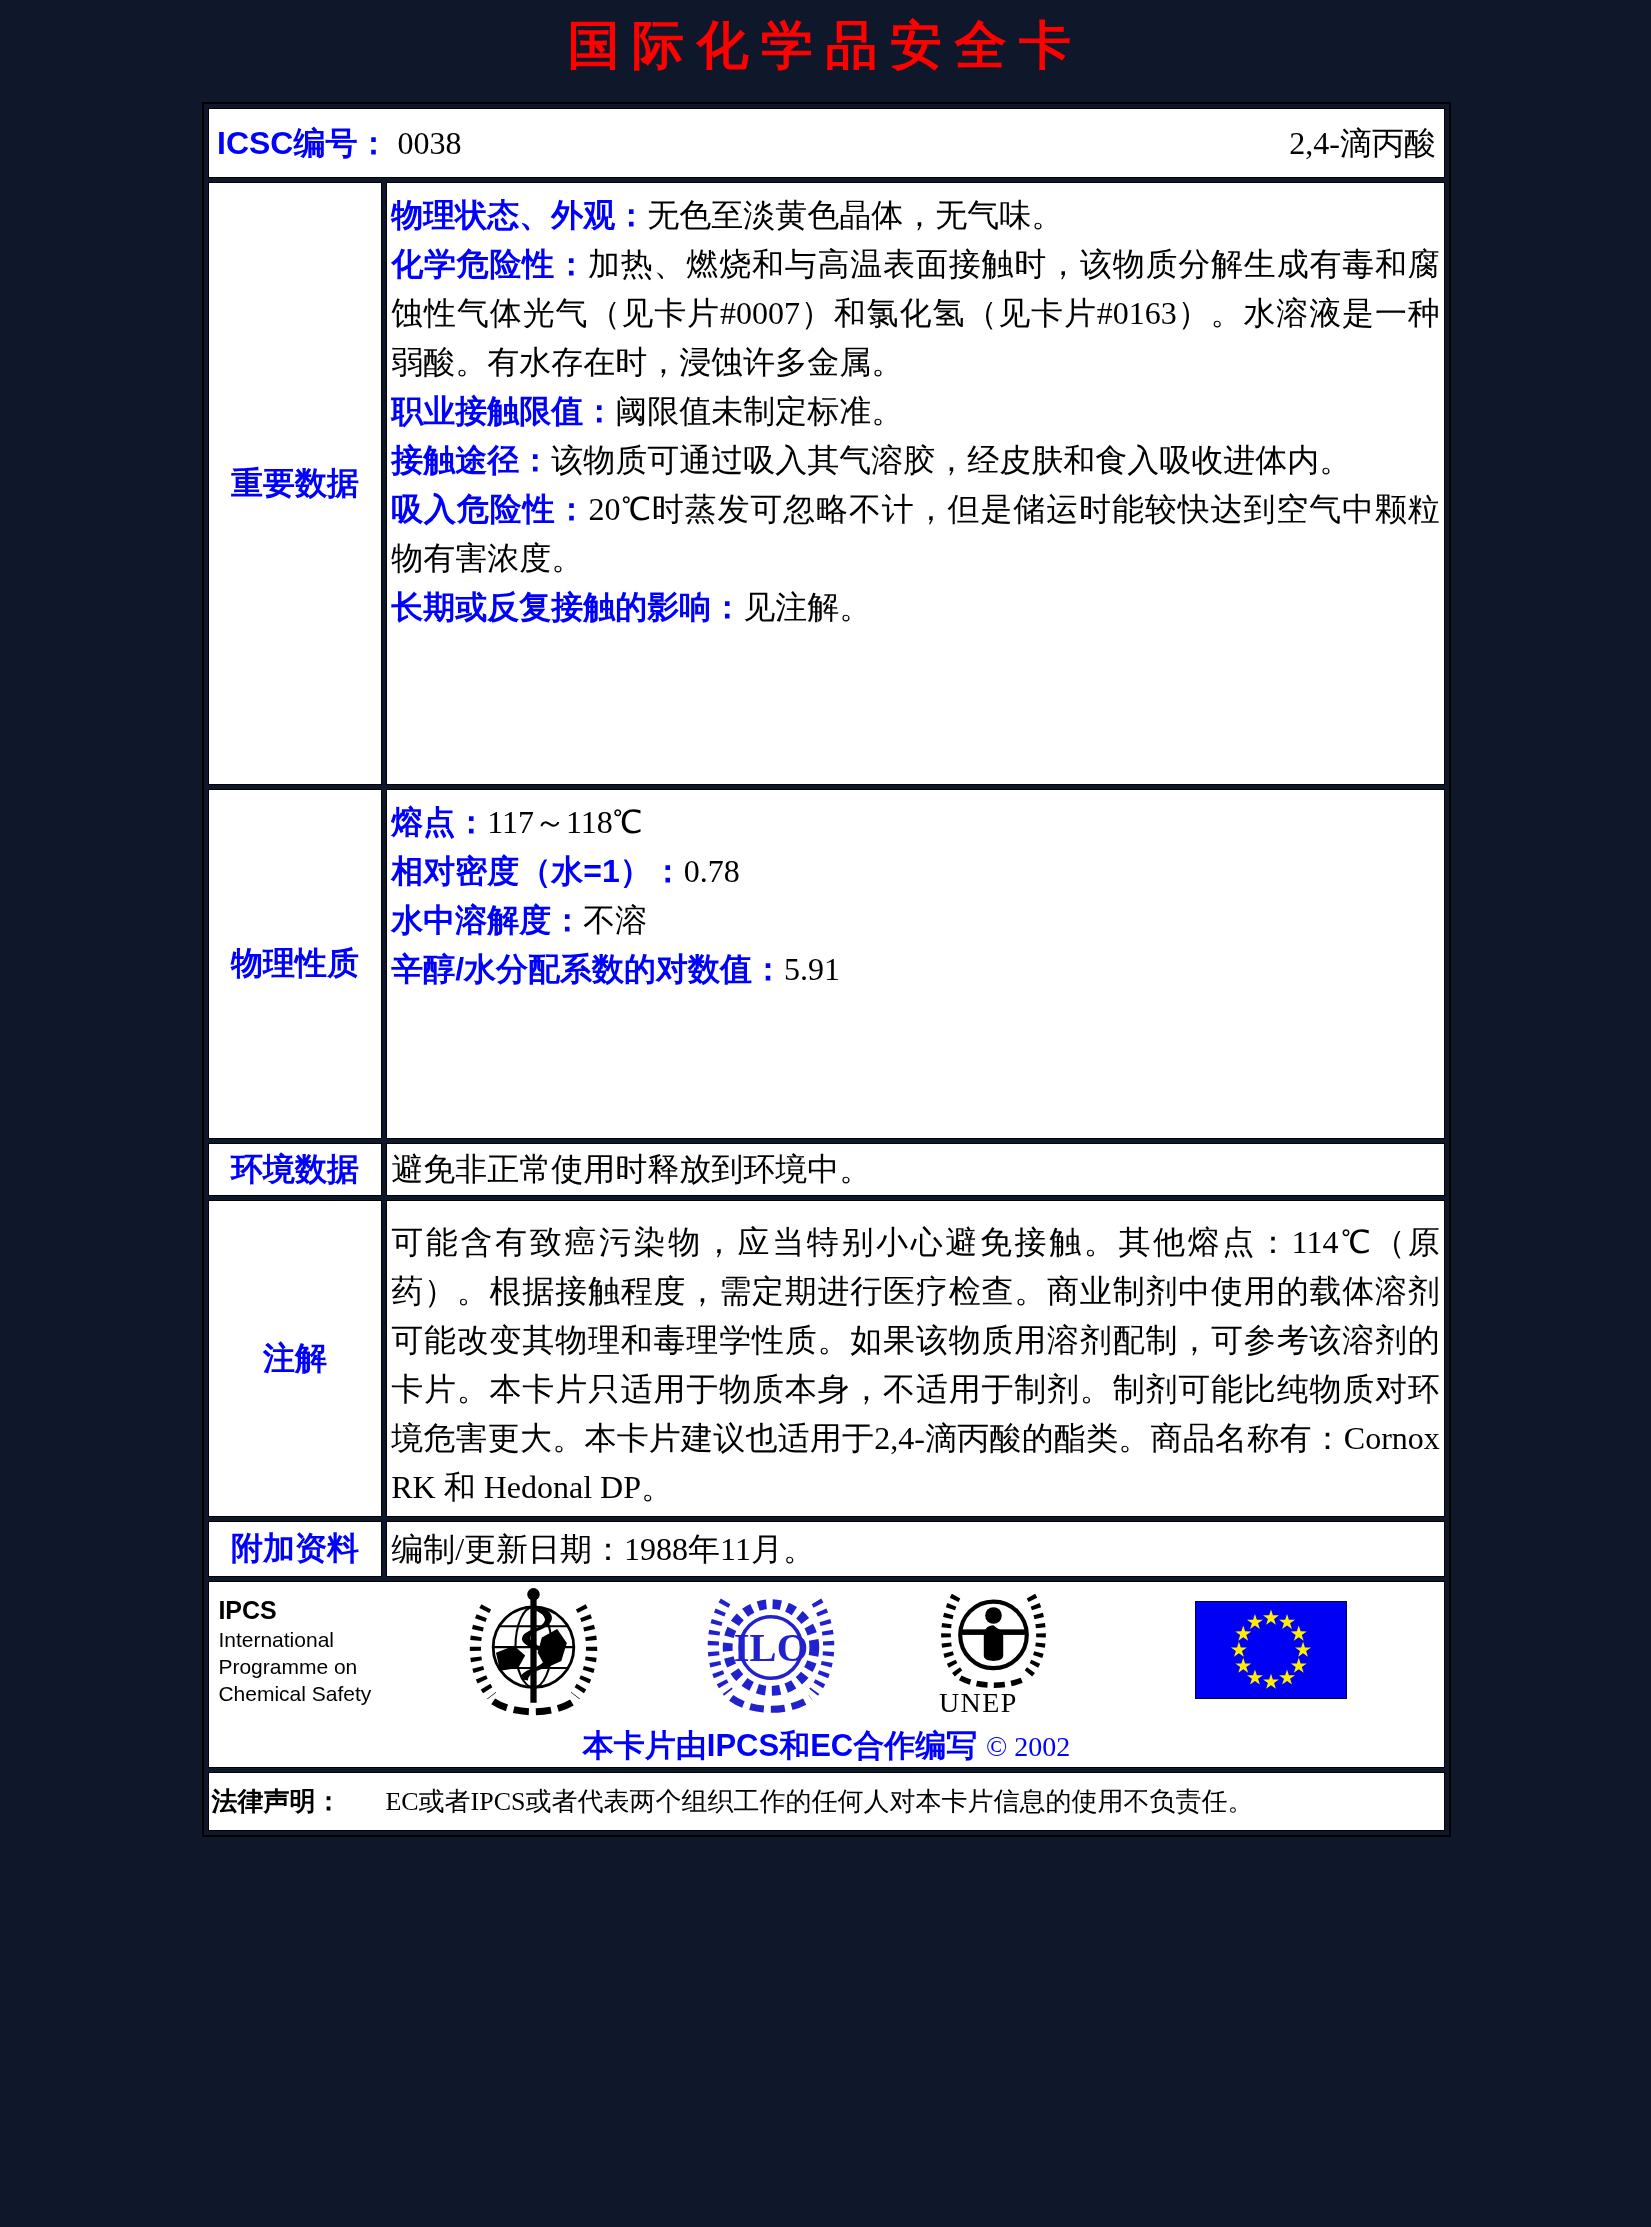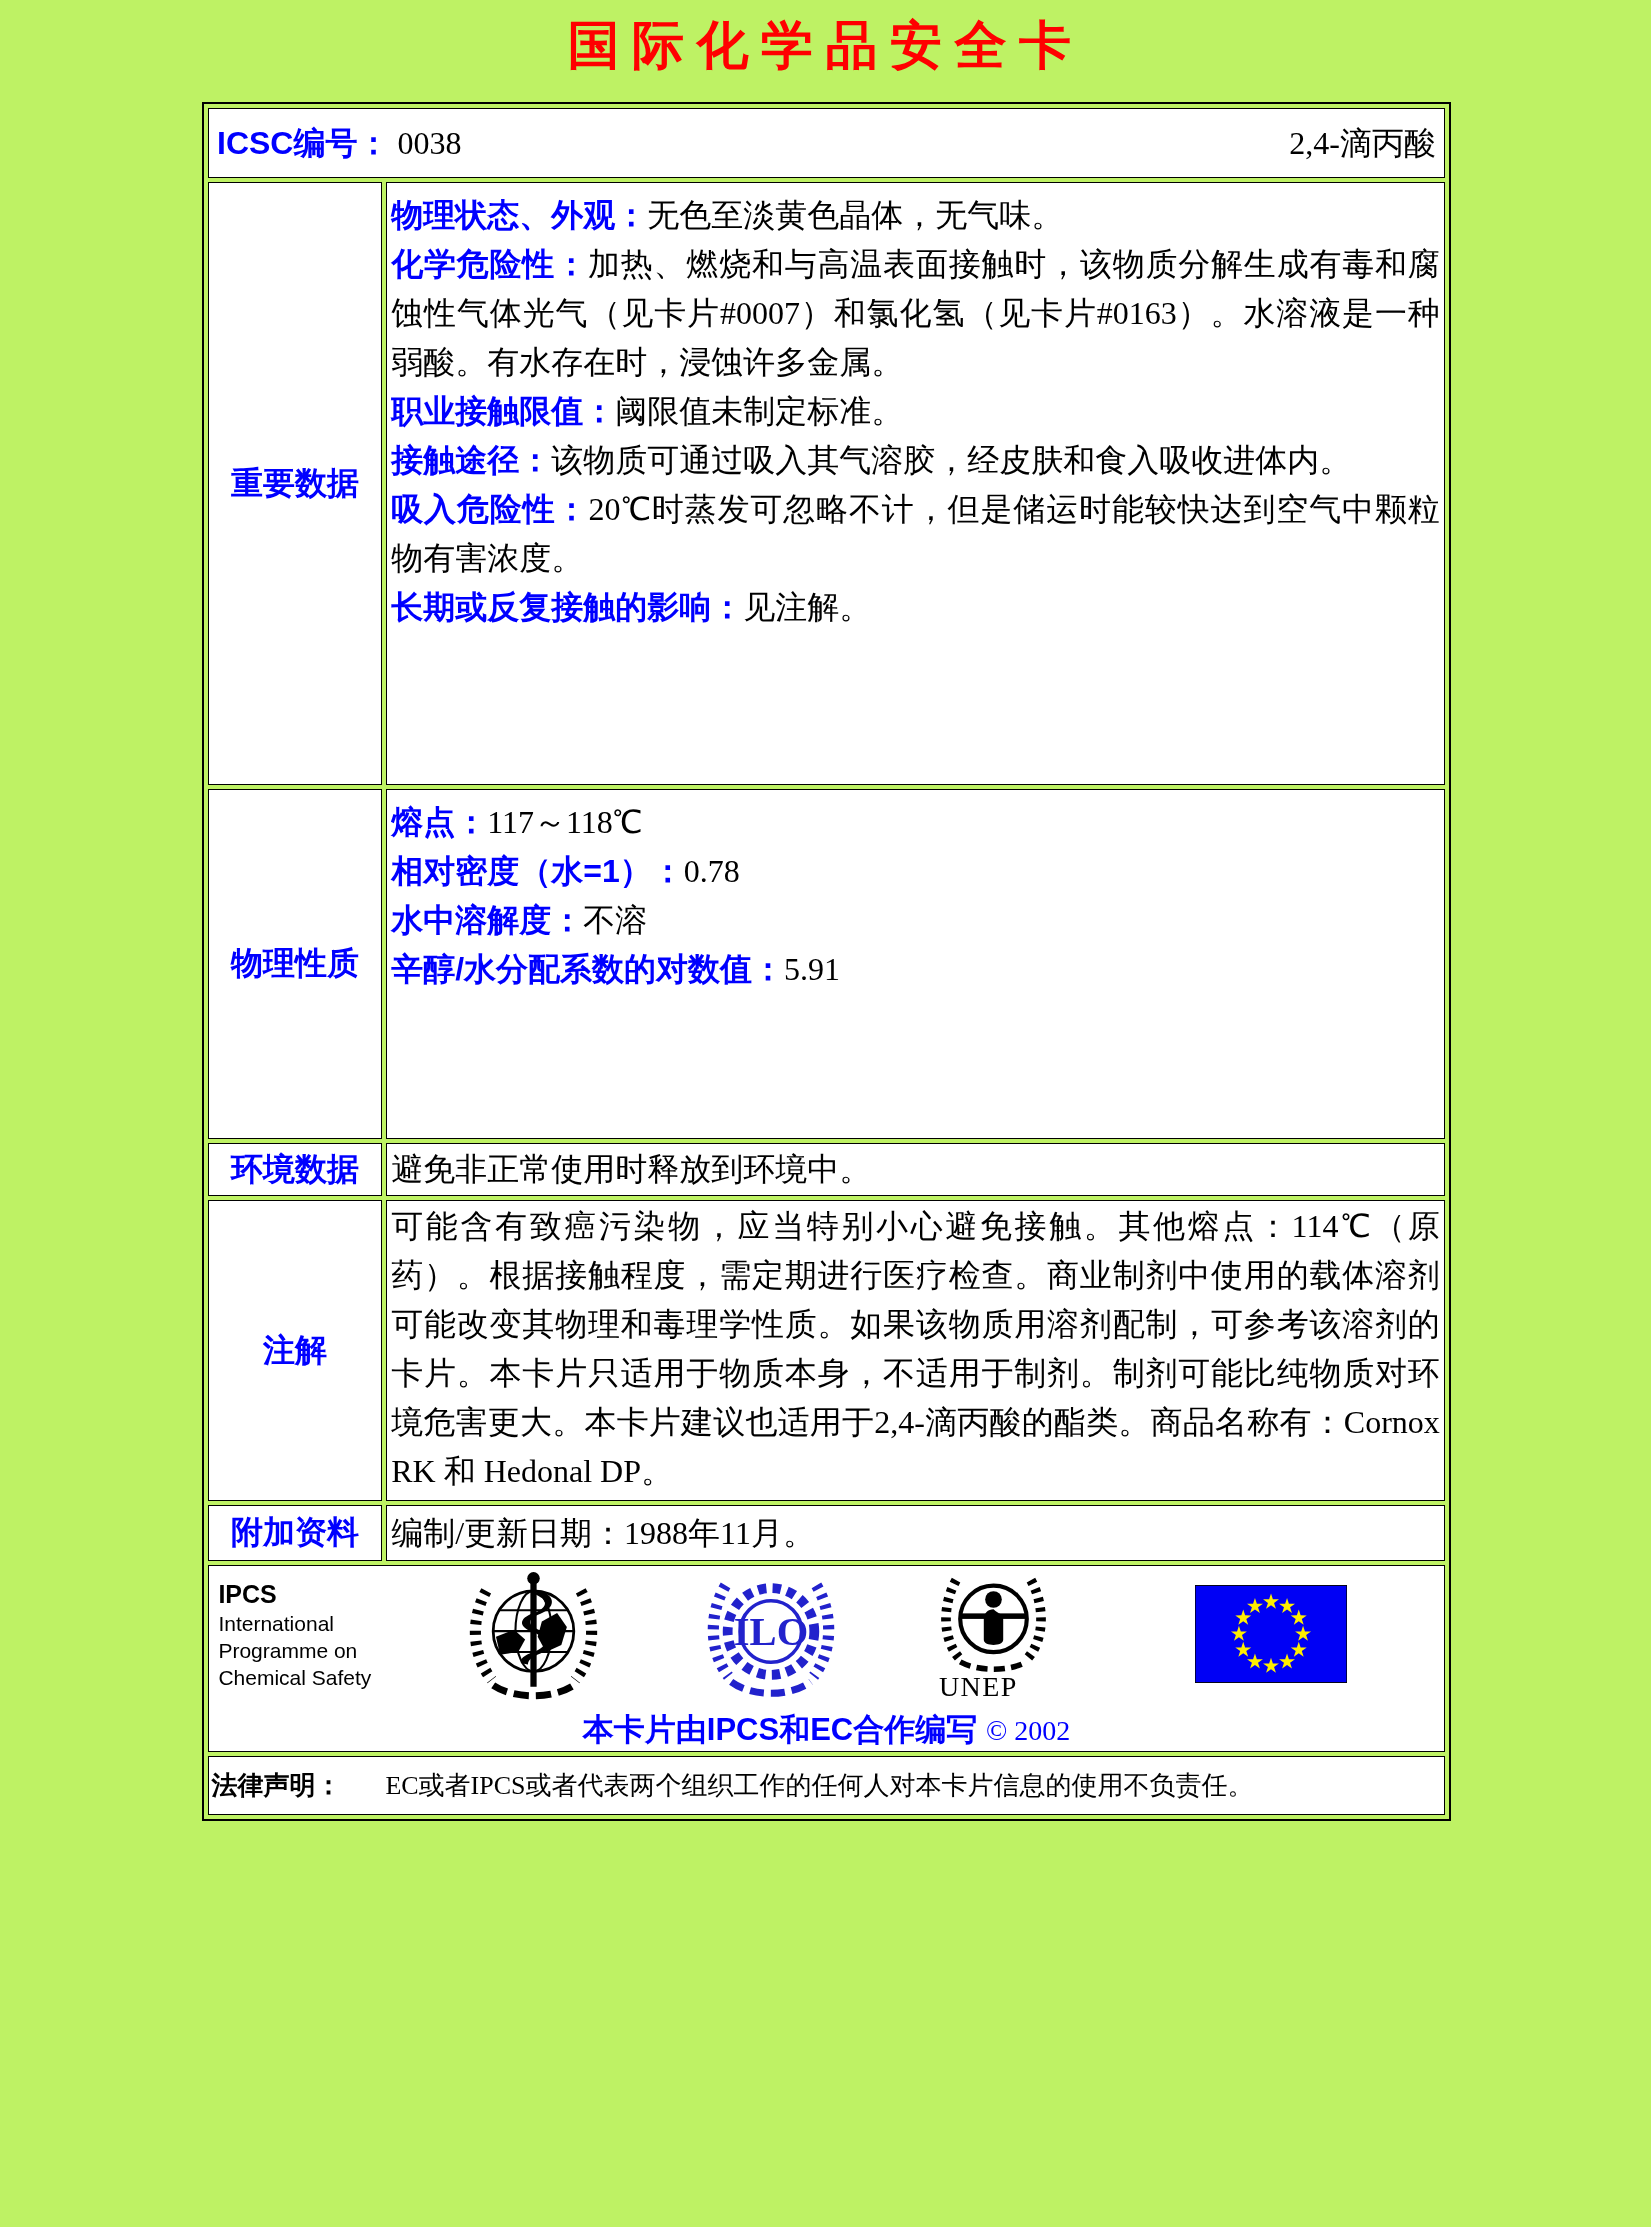--- a/index.html
+++ b/index.html
@@ -1,20 +1,20 @@
 <!DOCTYPE html>
 <html style="font-size:11px"><head>
 <meta charset="utf-8">
 <style>
   html,body{margin:0;padding:0;}
   body{background:#e8e8e8;}
   .page{
     position:relative;
     width:1651px;height:2227px;
-    background:#bef264;
+    background:#0f172a;
     margin:0 auto;
     overflow:hidden;
     font-family:"Liberation Serif", serif;
     color:#000;
   }
   .doc-title{
     margin:11px 0 0 0;
     text-align:center;
     color:#ff0000;
     font-weight:bold;
@@ -156,21 +156,21 @@
 
     <tr>
       <td class="row-label h-env">环境数据</td>
       <td class="content h-env v-mid">
         <p>避免非正常使用时释放到环境中。</p>
       </td>
     </tr>
 
     <tr>
       <td class="row-label h-notes">注解</td>
-      <td class="content h-notes" style="padding-top:1px;line-height:49px;">
+      <td class="content h-notes" style="padding-top:17px;line-height:49px;">
         <p>可能含有致癌污染物，应当特别小心避免接触。其他熔点：114℃（原药）。根据接触程度，需定期进行医疗检查。商业制剂中使用的载体溶剂可能改变其物理和毒理学性质。如果该物质用溶剂配制，可参考该溶剂的卡片。本卡片只适用于物质本身，不适用于制剂。制剂可能比纯物质对环境危害更大。本卡片建议也适用于2,4-滴丙酸的酯类。商品名称有：Cornox RK 和 Hedonal DP。</p>
       </td>
     </tr>
 
     <tr>
       <td class="row-label h-add">附加资料</td>
       <td class="content h-add v-mid">
         <p>编制/更新日期：1988年11月。</p>
       </td>
     </tr>

